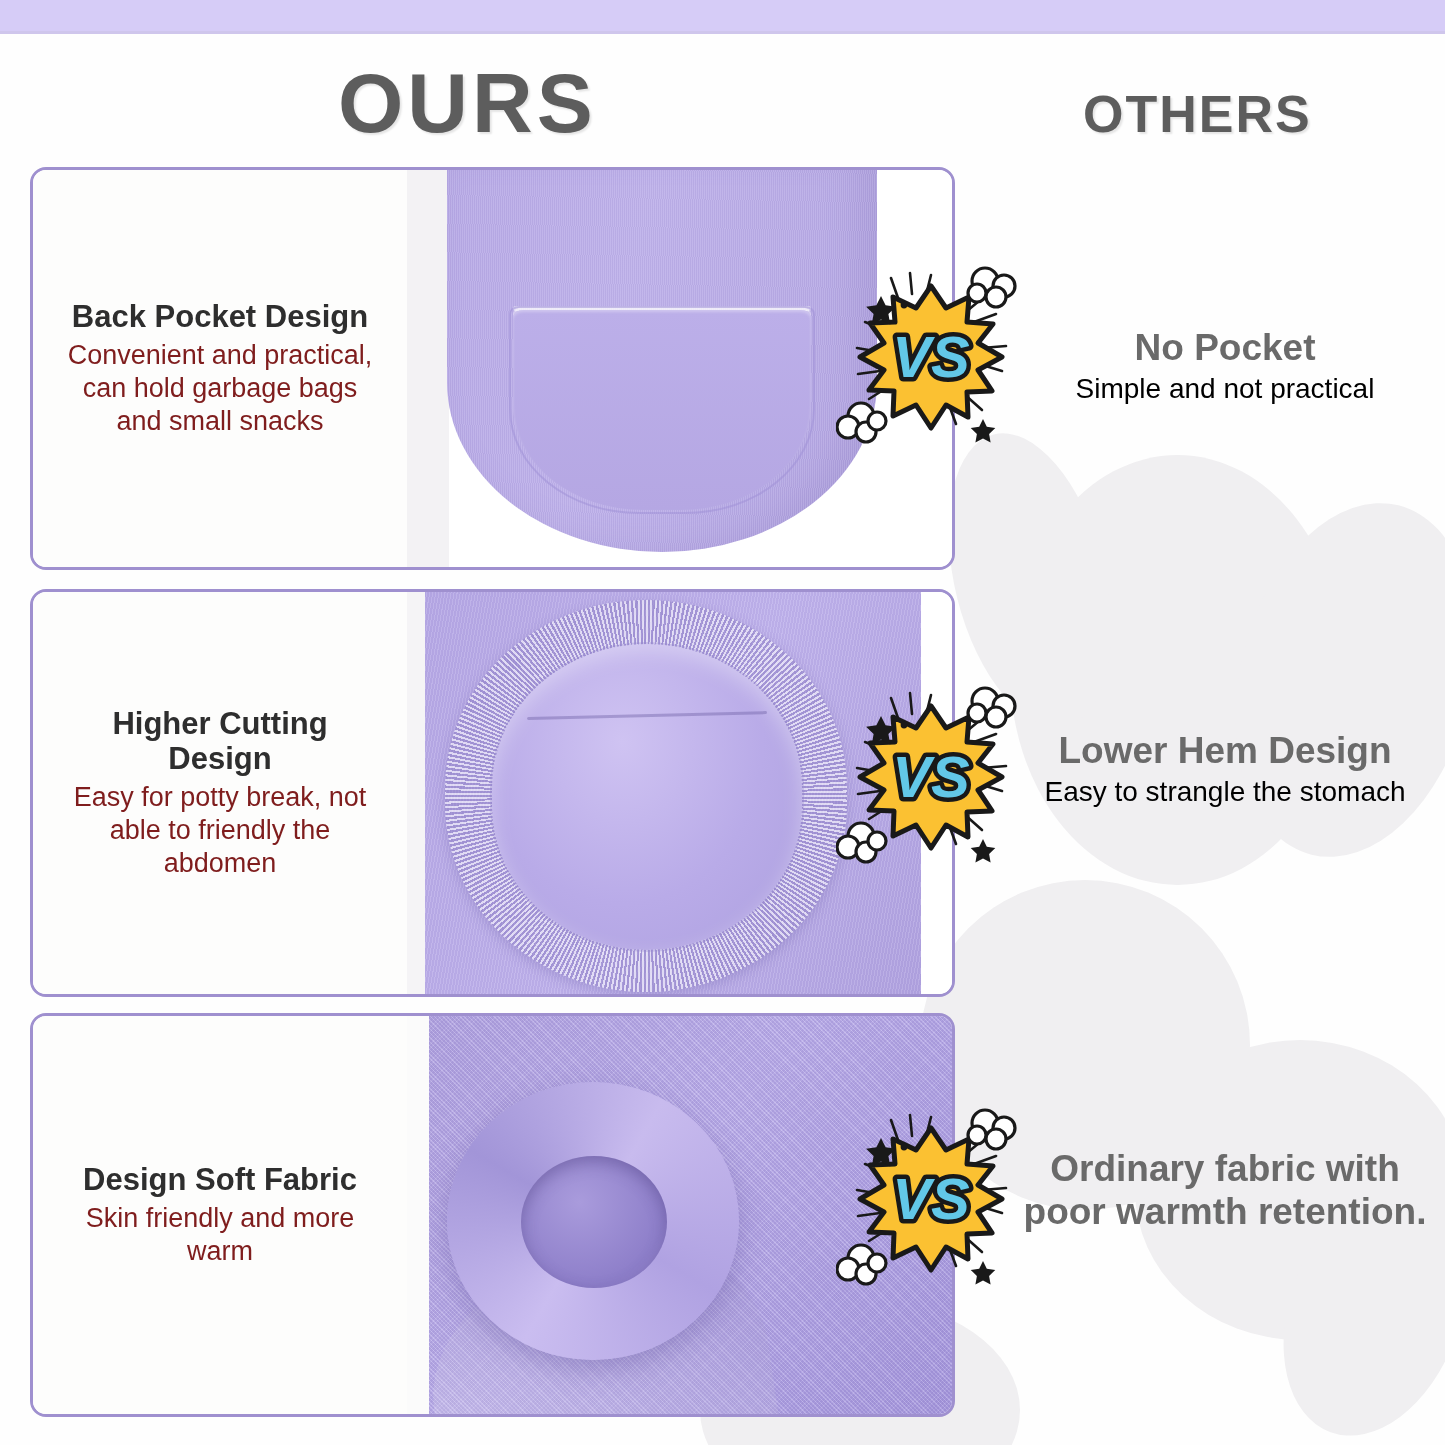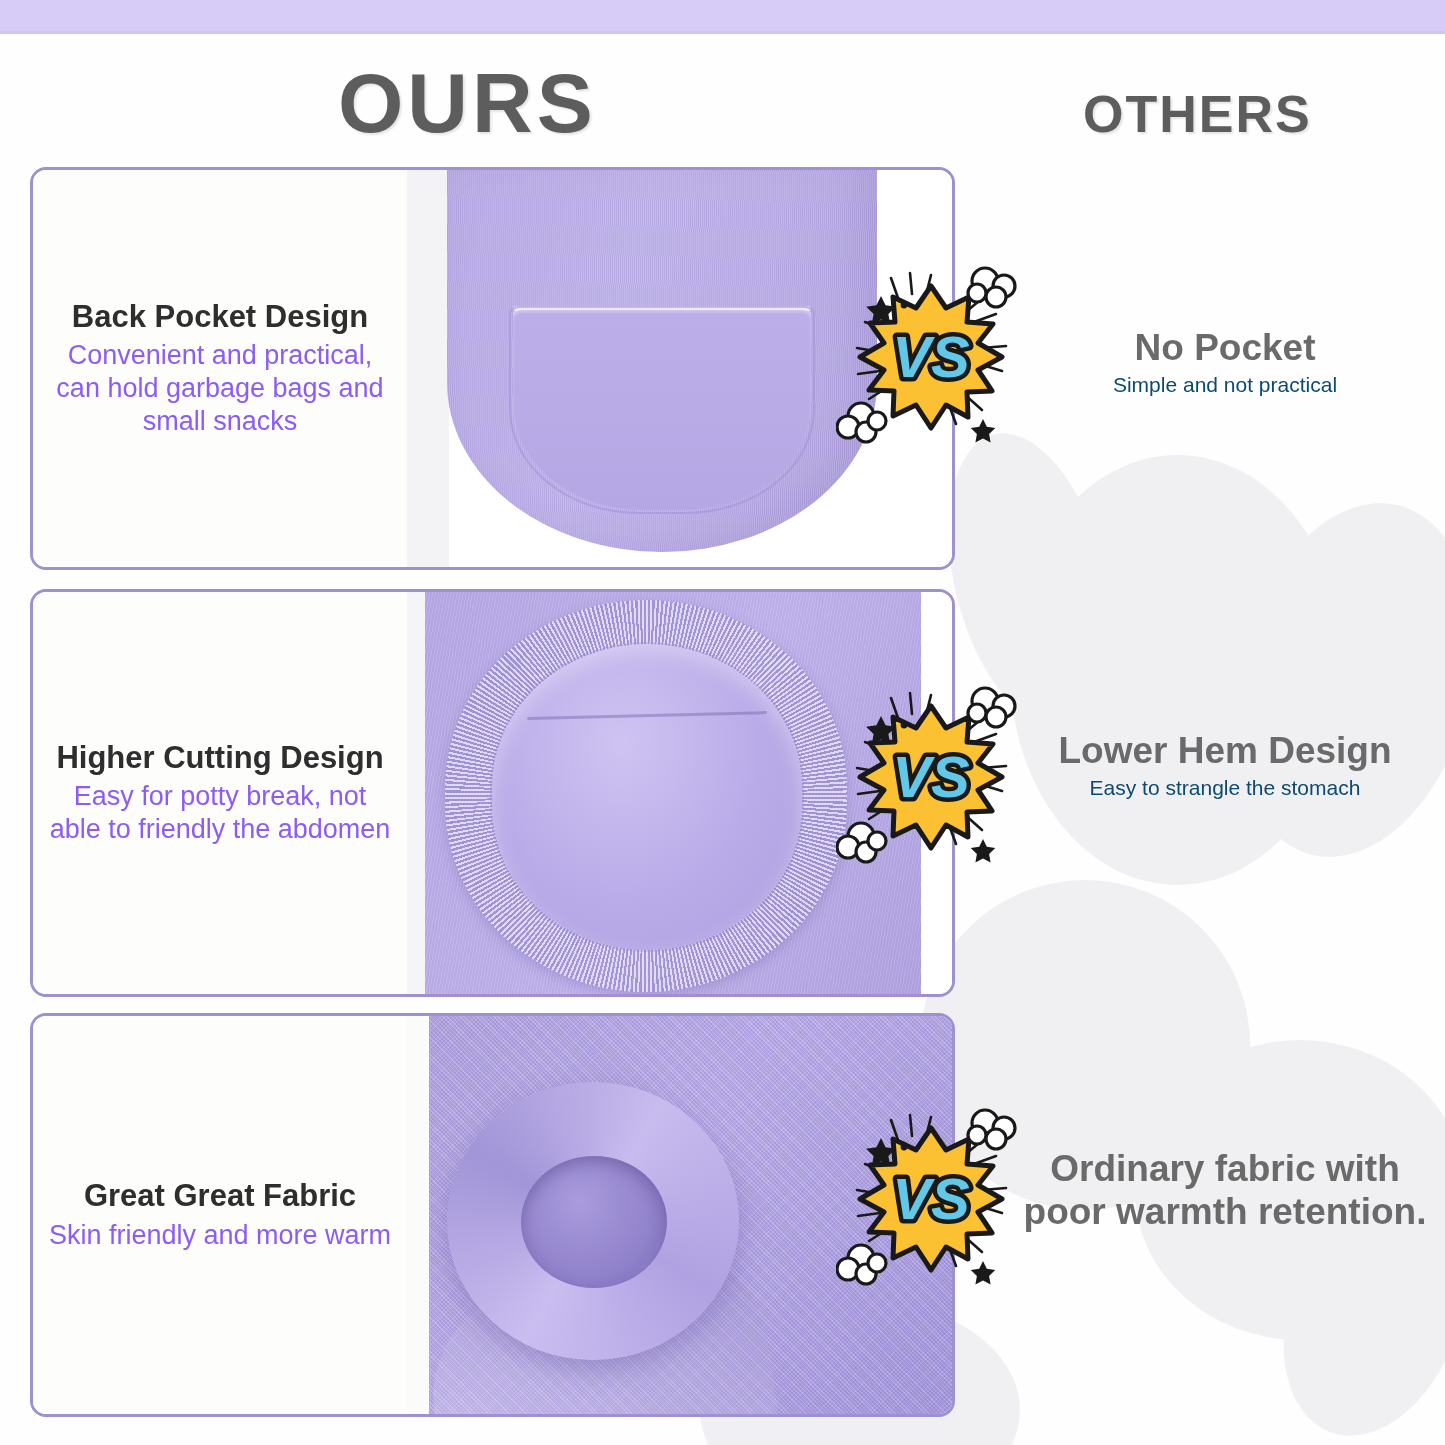--- a/index.html
+++ b/index.html
@@ -37,23 +37,23 @@
   
   .card{position:absolute;left:30px;width:925px;
         border:3px solid #9f90cf;border-radius:16px;background:#fff;
         overflow:hidden;z-index:2;box-sizing:border-box;display:flex;}
   .card.c1{top:167px;height:403px;}
   .card.c2{top:589px;height:408px;}
   .card.c3{top:1013px;height:404px;}
 
   .card-text{width:374px;flex:0 0 374px;background:#fdfdfc;
              display:flex;flex-direction:column;align-items:center;
-             justify-content:center;text-align:center;padding:0 12px;box-sizing:border-box;}
+             justify-content:center;text-align:center;padding:0 28px;box-sizing:border-box;}
   .card-title{font-size:31px;font-weight:bold;color:#2e2e2e;line-height:1.14;margin-bottom:5px;}
-  .card-sub{font-size:27px;color:#8b5cf6;line-height:1.22;}
+  .card-sub{font-size:27px;color:#7f1d1d;line-height:1.22;}
 
   .card-photo{flex:1 1 auto;position:relative;overflow:hidden;background:#b7a9e4;}
 
   
   .p1{background:linear-gradient(180deg,#ffffff 0%,#ffffff 100%);}
   .p1 .body{position:absolute;left:40px;top:-18px;width:430px;height:400px;
      background:linear-gradient(105deg,#b7a9e6 0%,#bdb0ea 40%,#b3a5e2 100%);
      border-radius:0 0 215px 215px/0 0 170px 170px;
      box-shadow:inset -18px 0 34px rgba(120,105,180,0.18);}
   .p1 .bodytex{position:absolute;inset:0;border-radius:inherit;
@@ -109,21 +109,21 @@
   
   .vs{position:absolute;width:190px;height:186px;z-index:6;}
   .vs.v1{left:836px;top:264px;}
   .vs.v2{left:836px;top:684px;}
   .vs.v3{left:836px;top:1106px;}
   .vs svg{width:100%;height:100%;display:block;}
 
   
   .rcol{position:absolute;z-index:5;text-align:center;width:430px;left:1010px;}
   .r-title{font-size:37px;font-weight:bold;color:#6a6a6a;line-height:1.14;}
-  .r-sub{font-size:21px;color:#0c4a6e;line-height:1.2;margin-top:3px;}
+  .r-sub{font-size:28px;color:#000000;line-height:1.2;margin-top:3px;}
   .rcol.r1{top:327px;}
   .rcol.r2{top:730px;}
   .rcol.r3{top:1148px;}
   .rcol.r3 .r-title{line-height:1.16;}
 </style>
 </head>
 <body>
 
 <div id="stage">
 
@@ -169,21 +169,21 @@
       </div>
       <div class="ring"></div>
       <div class="inner"></div>
       <div class="seam"></div>
       <div class="wall"></div>
     </div>
   </div>
 
   <div class="card c3">
     <div class="card-text">
-      <div class="card-title">Great Great Fabric</div>
+      <div class="card-title">Design Soft Fabric</div>
       <div class="card-sub">Skin friendly and more warm</div>
     </div>
     <div class="card-photo p3">
       <div class="weave"></div>
       <div class="band"></div>
       <div class="fold"></div>
       <div class="wall"></div>
     </div>
   </div>
 

